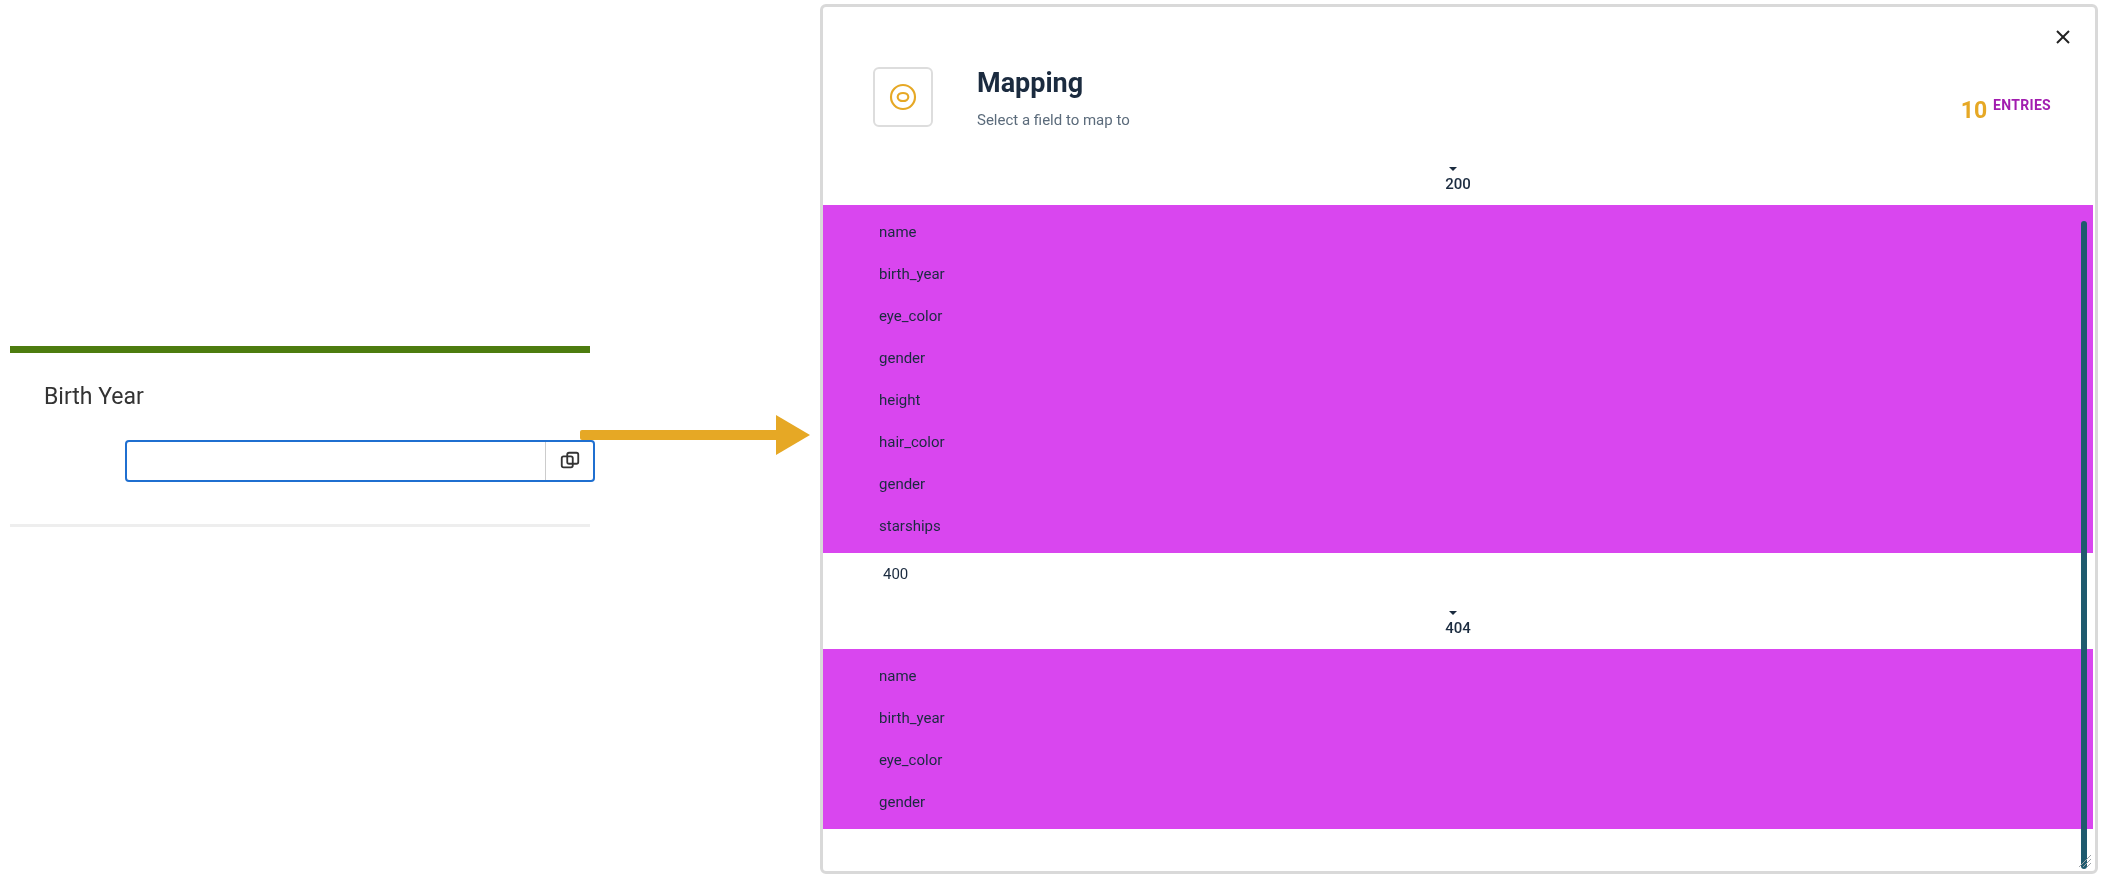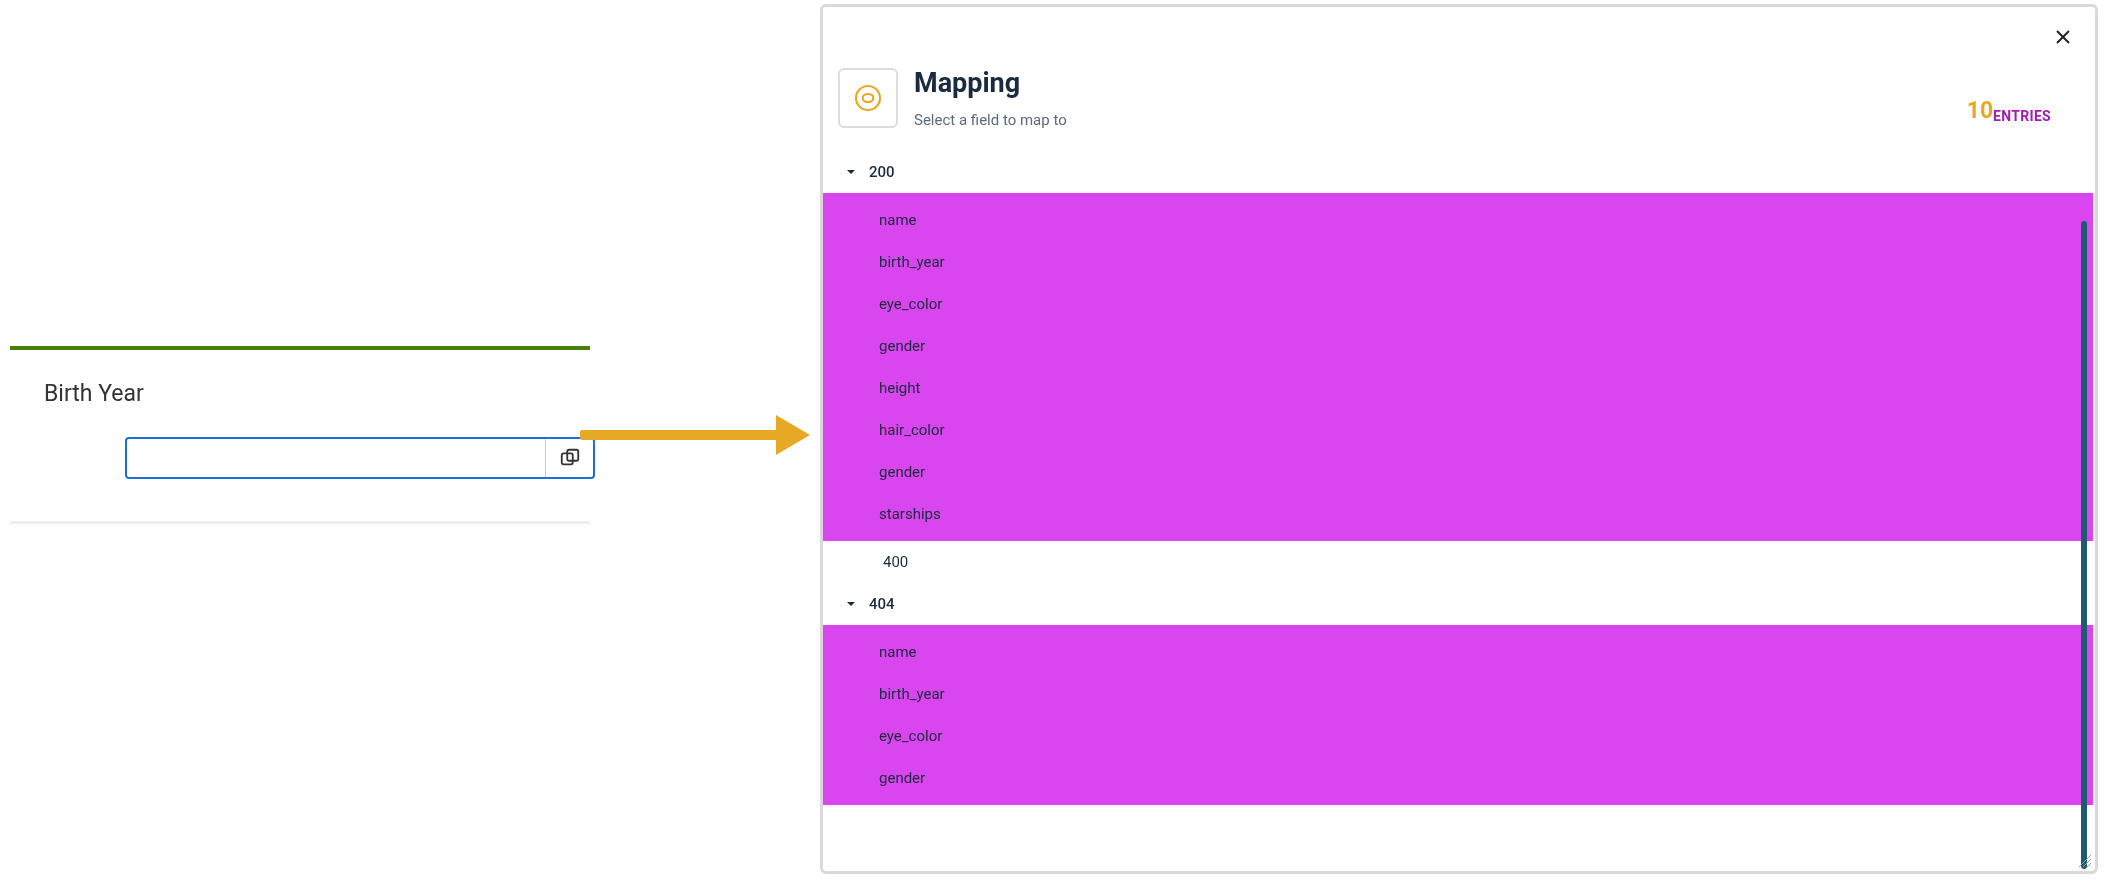--- a/index.html
+++ b/index.html
@@ -15,21 +15,21 @@
       position: relative;
       overflow: hidden;
     }
     
     .left-card {
       position: absolute;
       left: 10px;
       top: 346px;
       width: 580px;
       background: #ffffff;
-      border-top: 4px solid #4d7c0f;
+      border-top: 7px solid #4d7c0f;
       border-bottom: 3px solid #eeeeee;
       padding: 30px 20px 42px 20px;
     }
     .left-card-label {
       font-size: 23px;
       color: #333333;
       margin-bottom: 30px;
       padding-left: 14px;
     }
     .input-row {
@@ -102,22 +102,23 @@
       cursor: pointer;
       color: #222;
       width: 24px;
       height: 24px;
       display: flex;
       align-items: center;
       justify-content: center;
     }
     .panel-header {
       display: flex;
-      align-items: center;
-      padding: 60px 34px 22px 15px;
+      align-items: flex-start;
+      padding: 60px 34px 22px 50px;
+      gap: 28px;
     }
     .panel-icon-box {
       width: 60px;
       height: 60px;
       border: 2px solid #dddddd;
       border-radius: 6px;
       display: flex;
       align-items: center;
       justify-content: center;
       margin-right: 16px;
@@ -131,22 +132,22 @@
     .panel-subtitle {
       font-size: 15px;
       color: #5b6b7b;
       margin-top: 12px;
     }
     .entries-block {
       position: absolute;
       right: 44px;
       top: 90px;
       display: flex;
-      align-items: flex-end;
-      gap: 0;
+      align-items: flex-start;
+      gap: 6px;
     }
     .entries-count {
       font-size: 23px;
       font-weight: 700;
       color: #e6a825;
     }
     .entries-label {
       font-size: 14px;
       font-weight: 700;
       color: #a21caf;
@@ -169,20 +170,21 @@
       border-radius: 3px;
     }
     .group-header {
       display: flex;
       align-items: center;
       padding: 12px 20px;
       font-size: 15px;
       color: #1b2b3f;
       cursor: pointer;
       background: #ffffff;
+      flex-direction: column;
     }
     .group-header .chev {
       display: inline-flex;
       width: 16px;
       margin-right: 10px;
       justify-content: center;
     }
     .group-header .group-label {
       font-weight: 500;
     }

